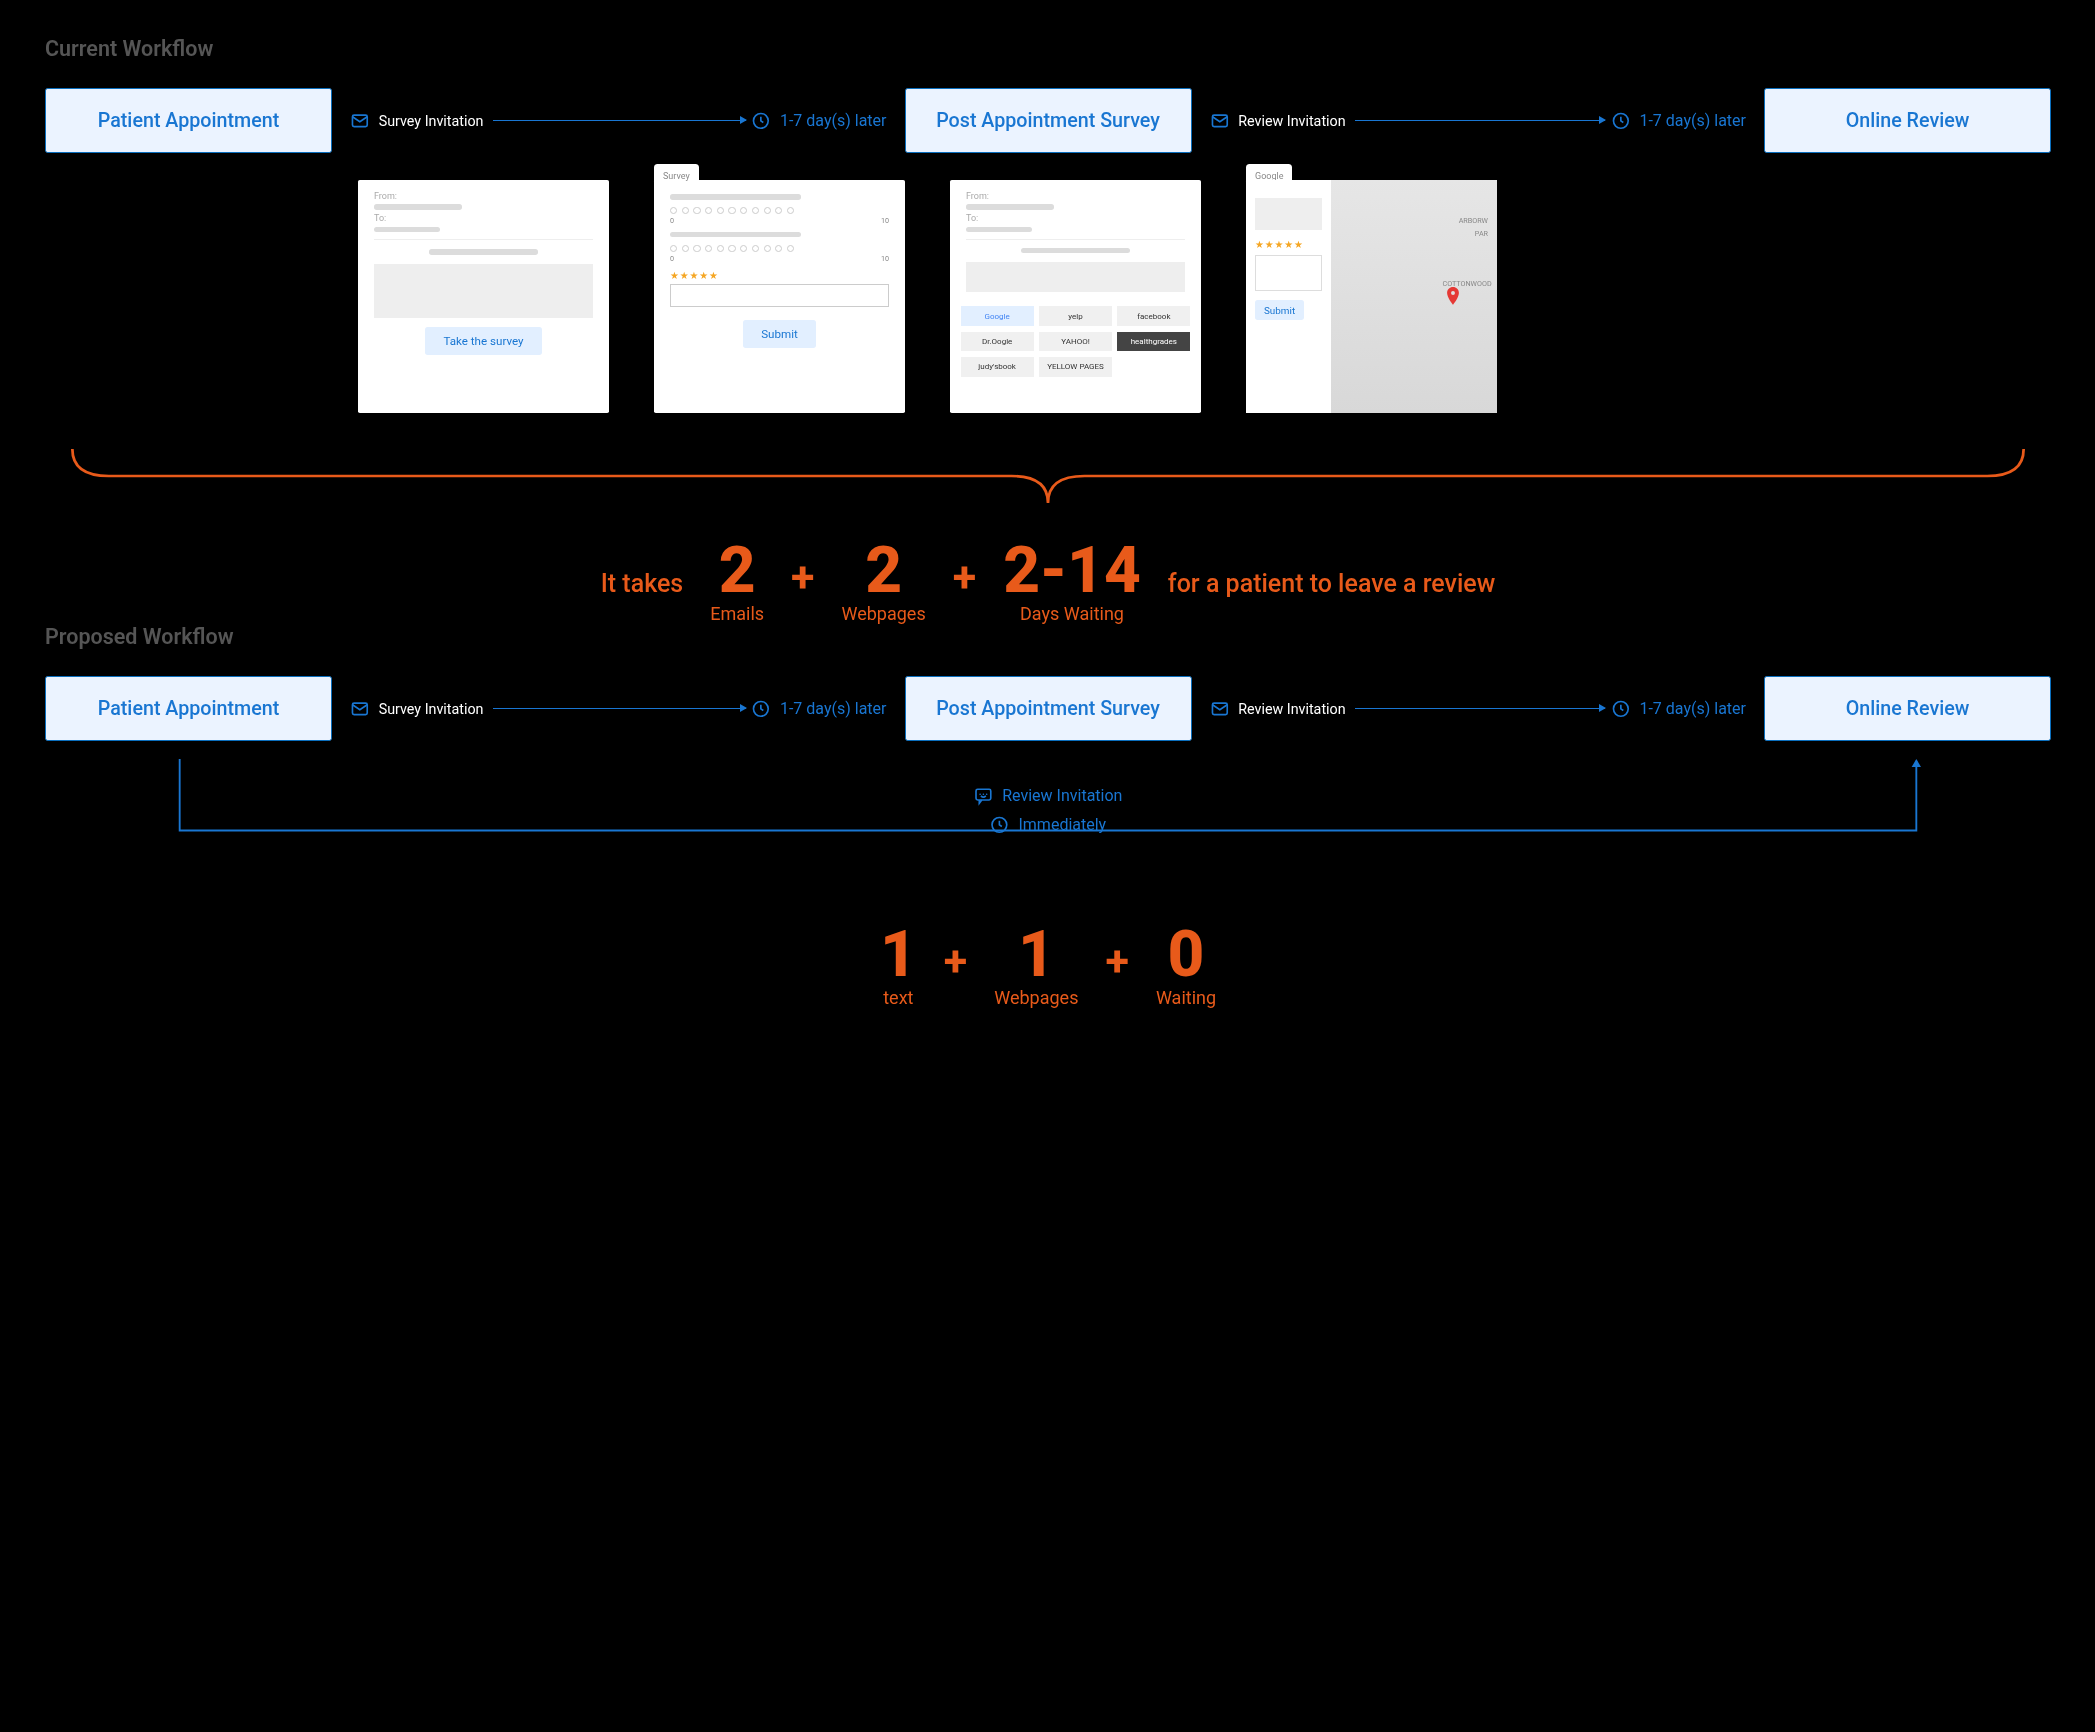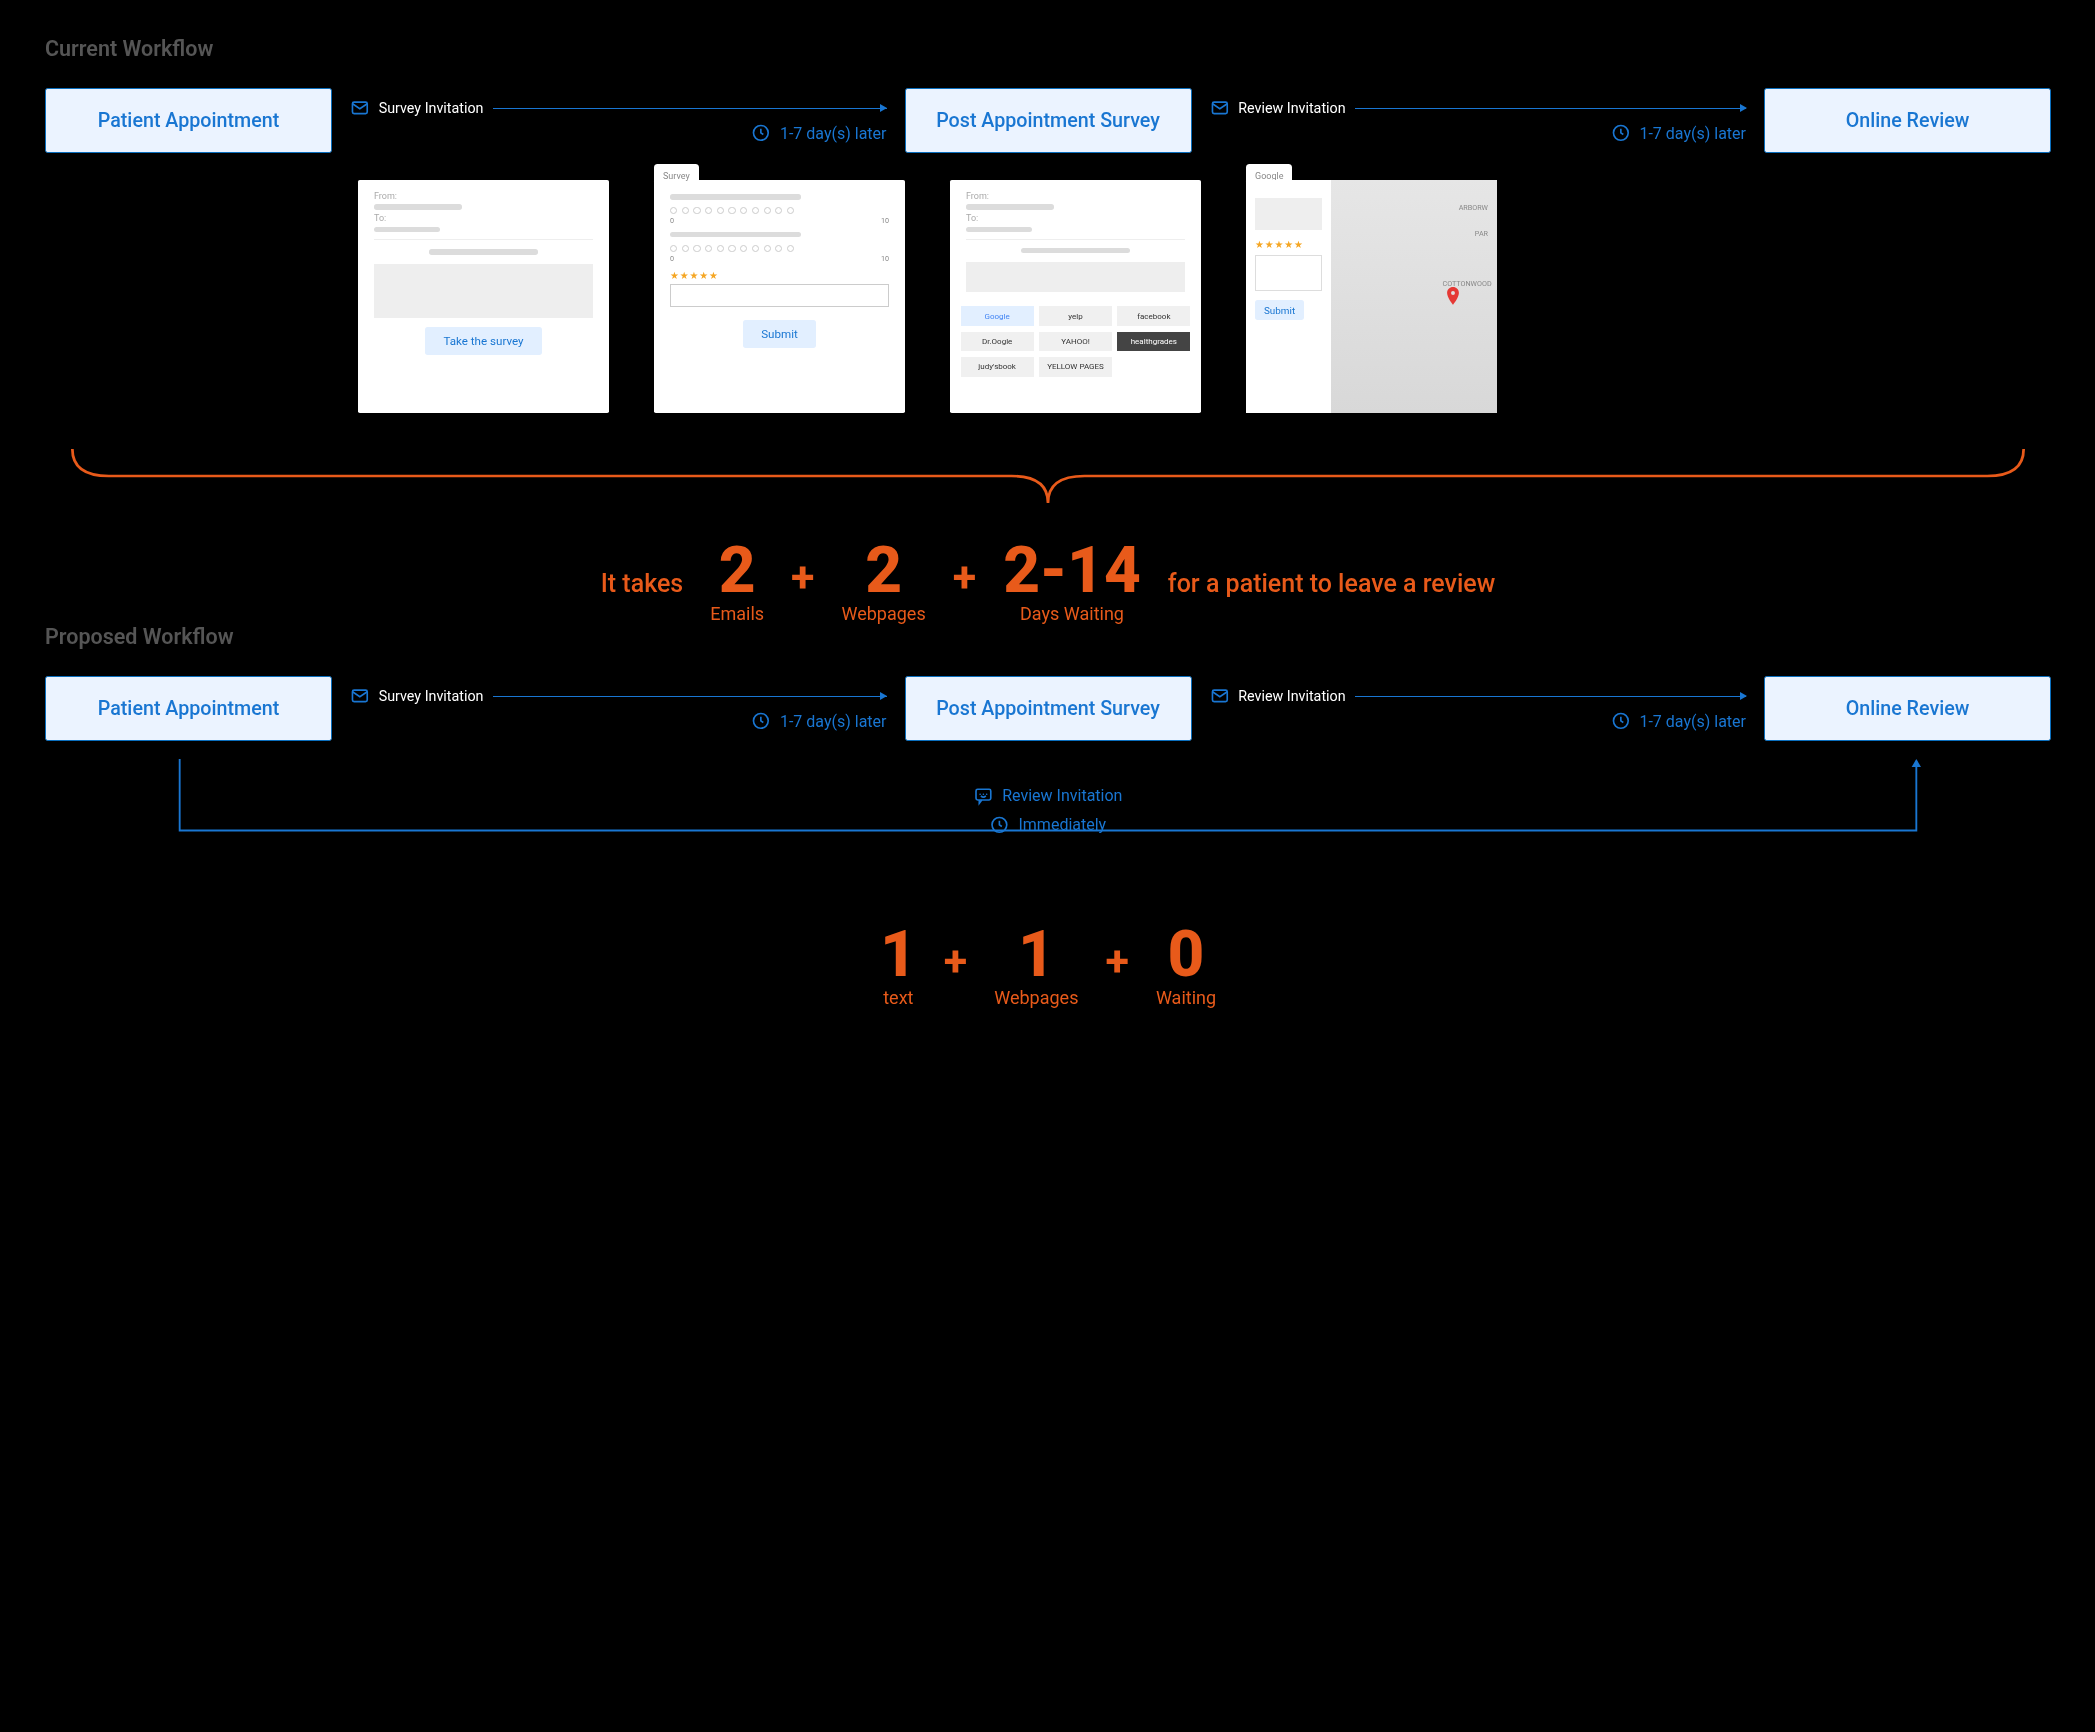--- a/index.html
+++ b/index.html
@@ -28,21 +28,20 @@
   color: #1976d2;
   font-size: 19.7px;
   font-weight: 500;
   padding: 20px 27px;
   text-align: center;
   min-width: 287px;
   border-radius: 2.7px;
 }
 .arrow-block {
   display: flex;
-  flex-direction: column;
   align-items: flex-end;
   gap: 5.4px;
   flex: 1;
   min-width: 215px;
 }
 .arrow-line {
   display: flex;
   align-items: center;
   gap: 9px;
   color: #1976d2;
@@ -311,21 +310,21 @@
       <div class="site-chip">YAHOO!</div>
       <div class="site-chip" style="background:#444;color:#fff">healthgrades</div>
       <div class="site-chip">judy'sbook</div>
       <div class="site-chip">YELLOW PAGES</div>
     </div>
   </div>
 
   <div class="mockup" style="overflow:visible">
     <div class="tab-label">Google</div>
     <div class="map-mock">
-      <div class="map-text" style="right:9px;top:23px">ARBORW</div>
+      <div class="map-text" style="right:9px;top:36px">ARBORW</div>
       <div class="map-text" style="right:5.4px;top:99px">COTTONWOOD</div>
       <div class="map-text" style="right:9px;top:49px">PAR</div>
       <div class="pin">
         <svg width="16" height="19.7" viewBox="0 0 24 30">
             <path fill="#e53935" d="M12 0C7 0 3 4 3 9c0 7 9 18 9 18s9-11 9-18c0-5-4-9-9-9zm0 12a3 3 0 110-6 3 3 0 010 6z"></path>
           </svg>
       </div>
       <div class="map-side">
         <div class="placeholder-block" style="height:32px;background:#eee"></div>
         <div class="stars" style="margin-top:5.4px">★★★★★</div>

